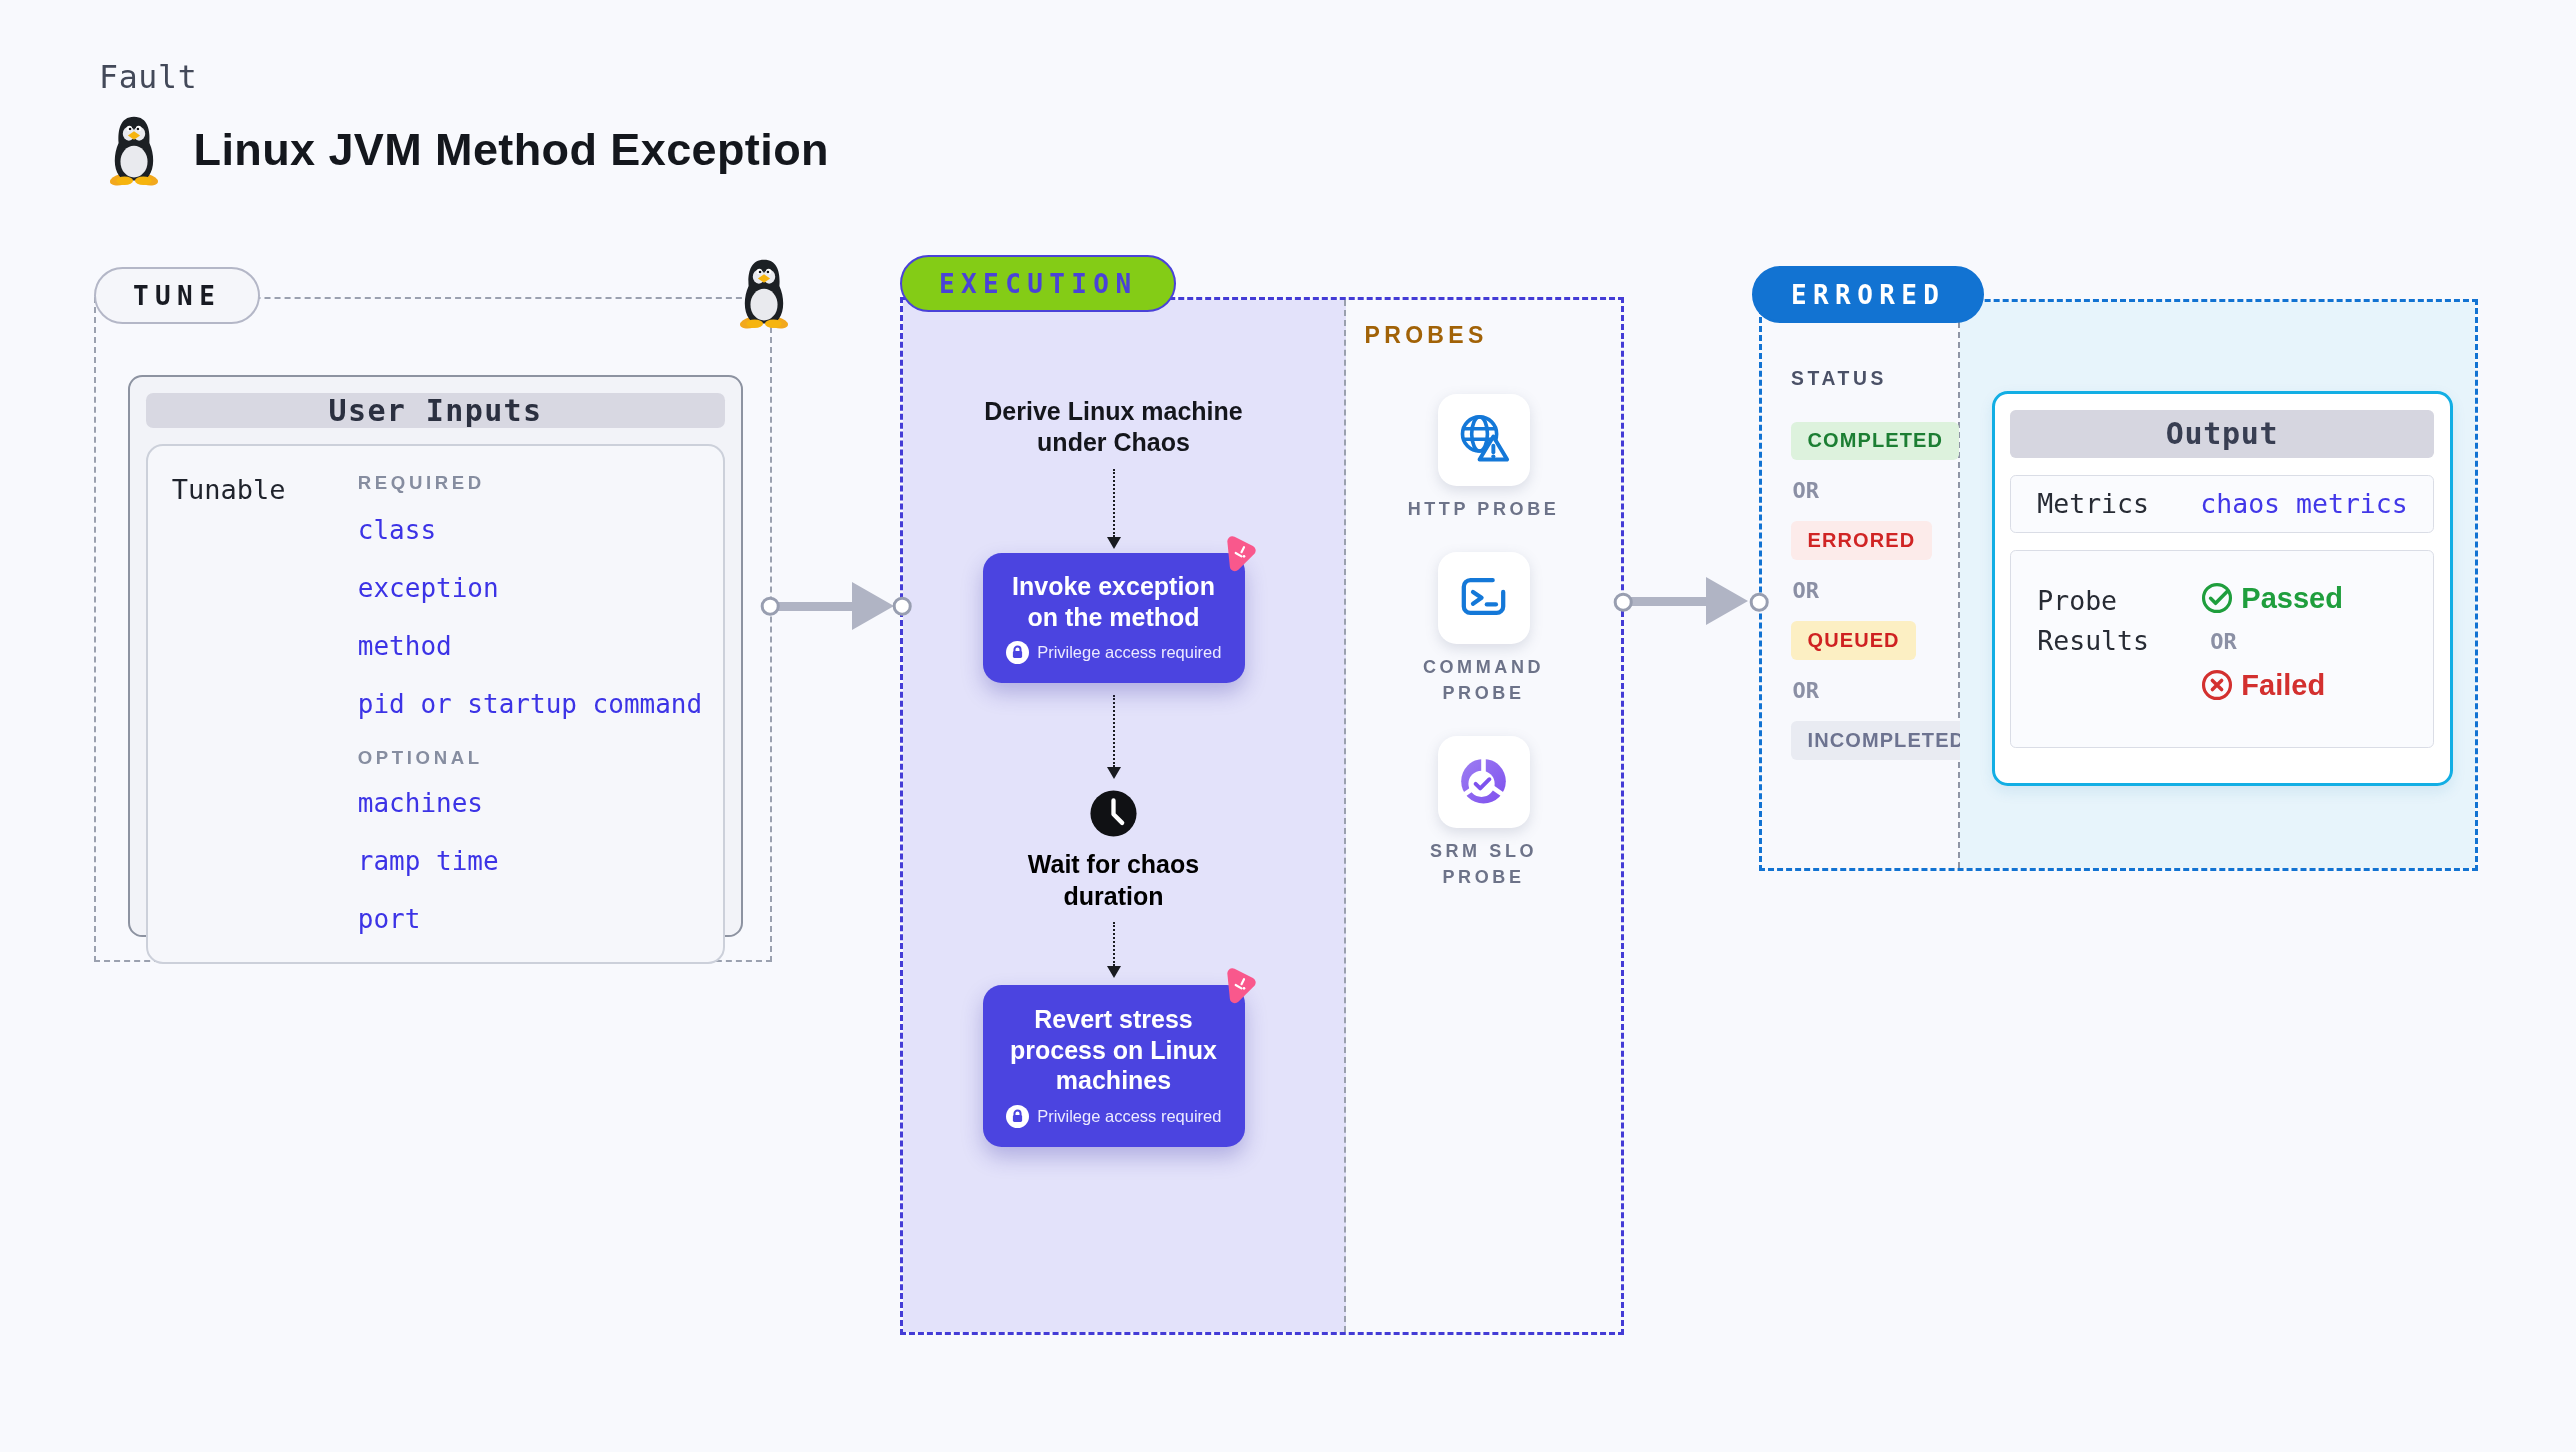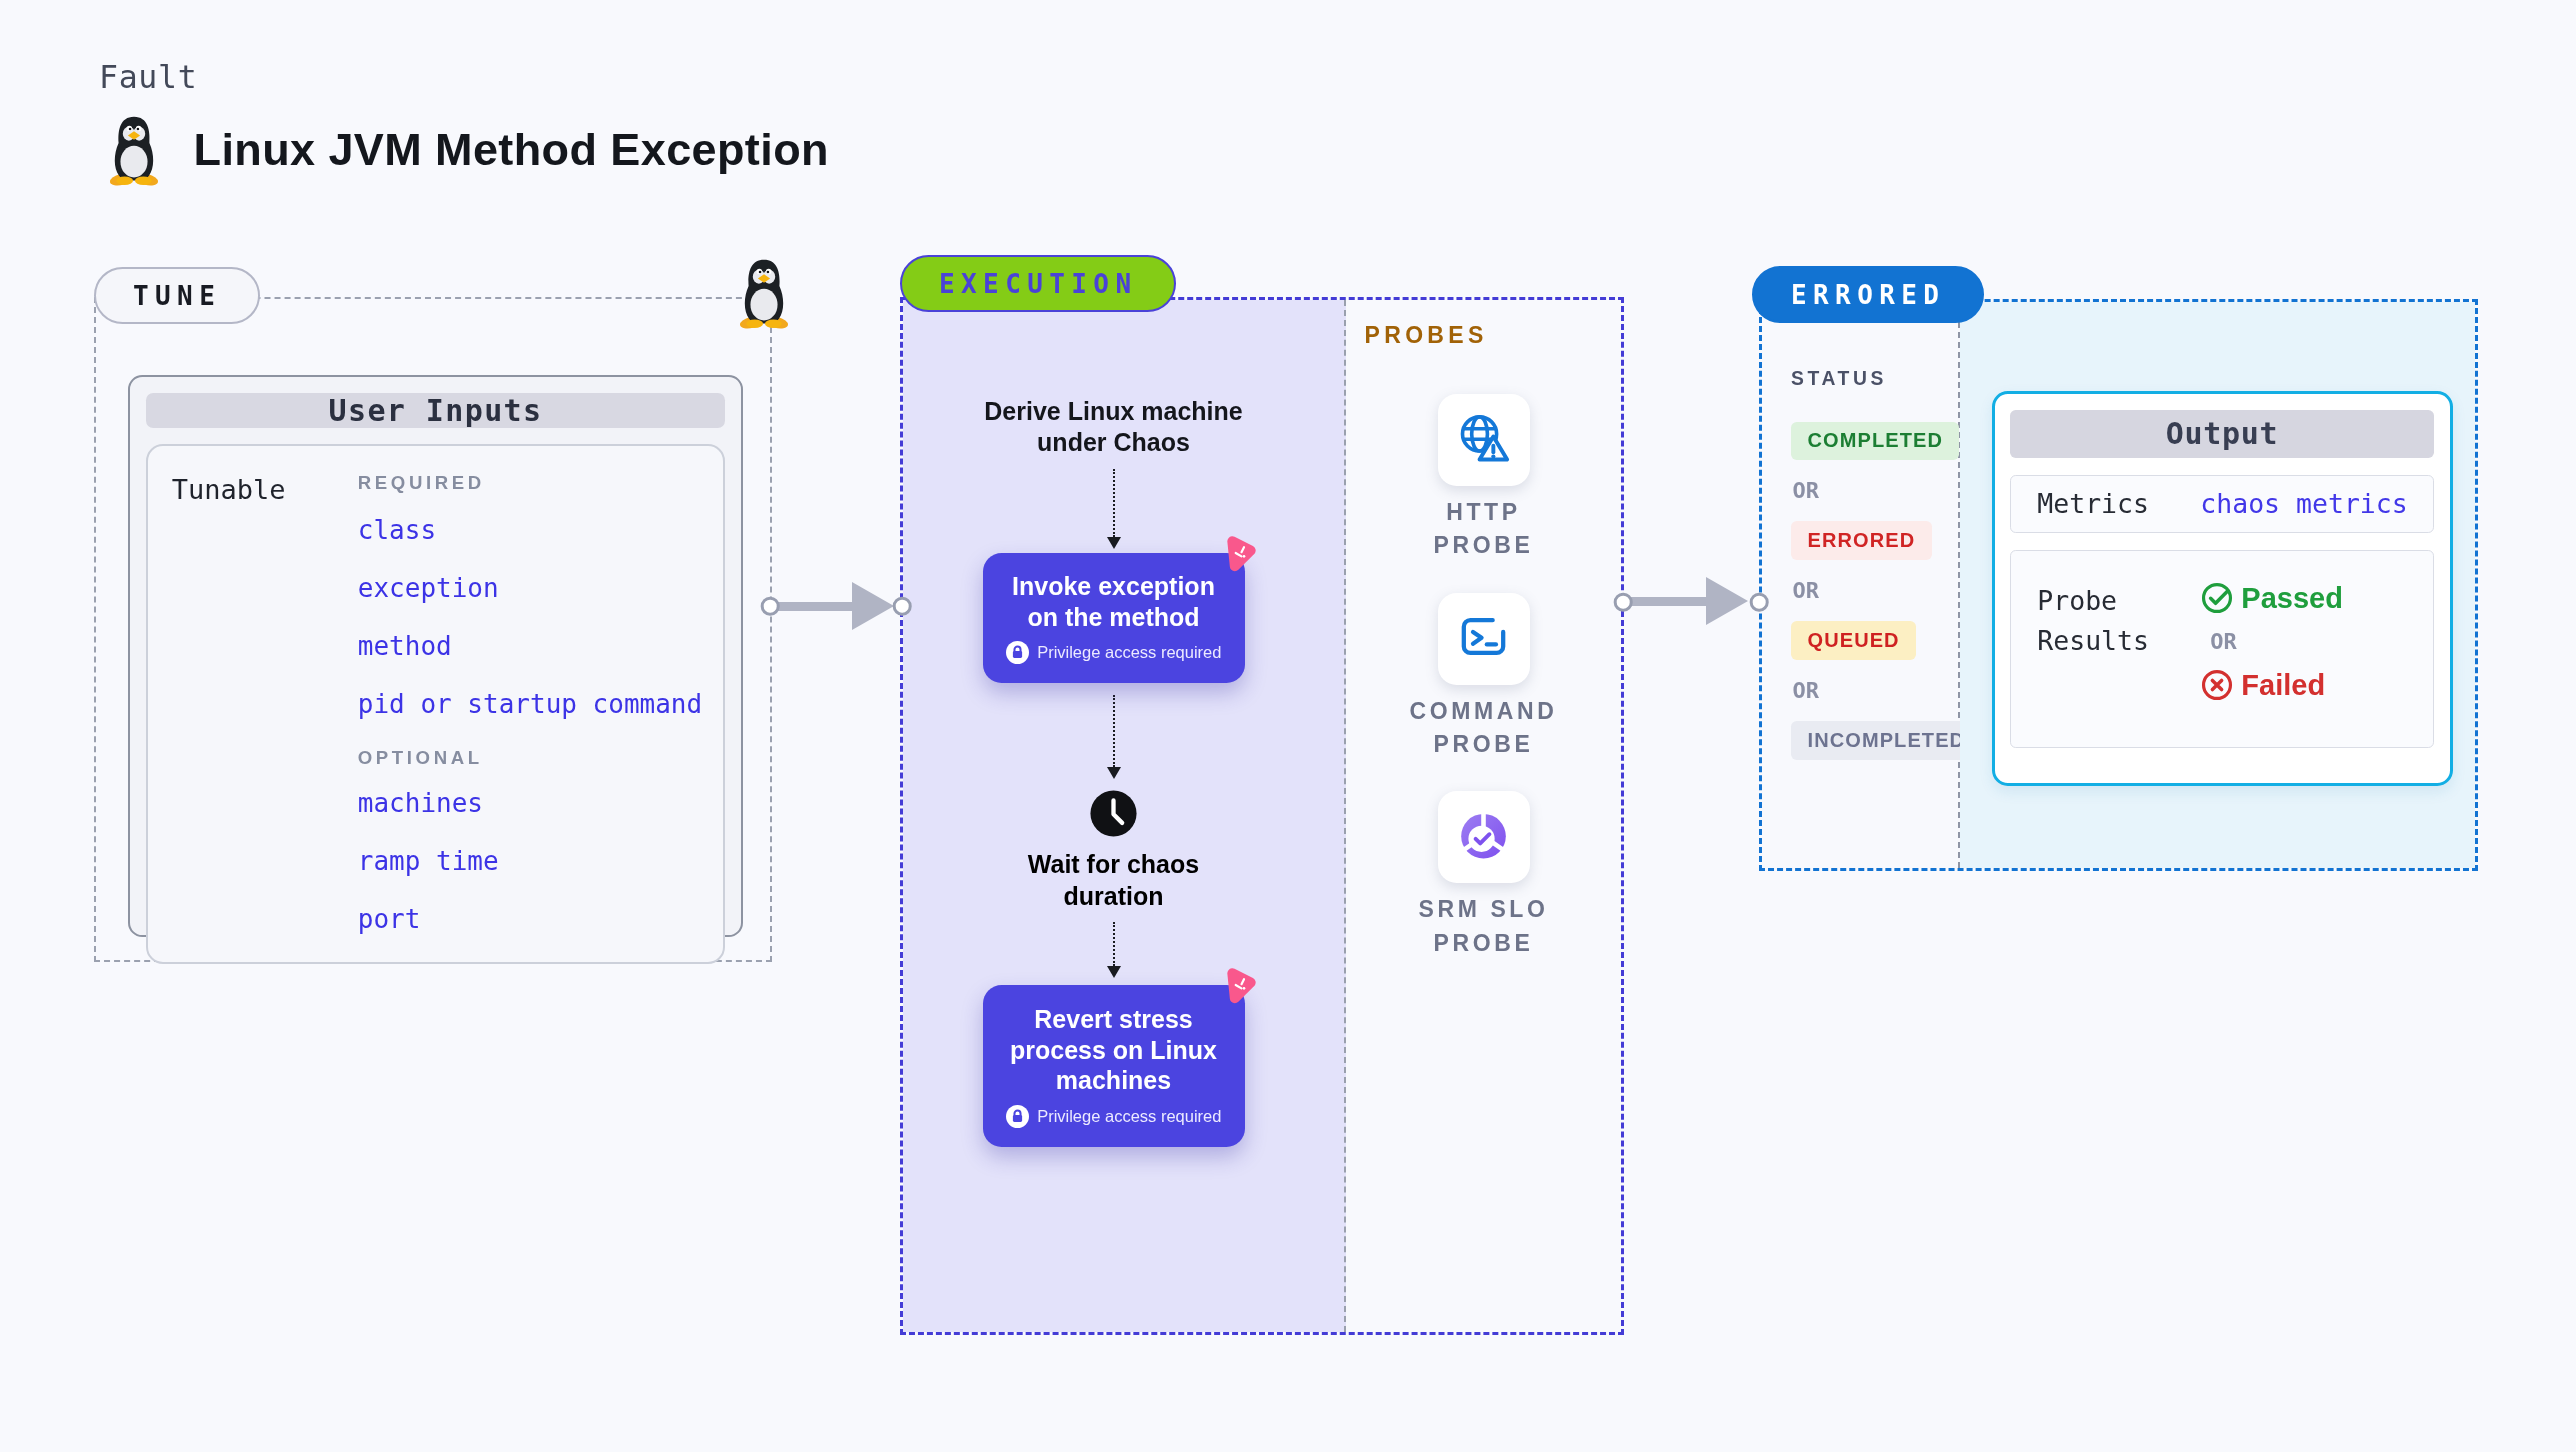--- a/index.html
+++ b/index.html
@@ -61,21 +61,21 @@
   .wait-text { font-weight:700; font-size:25px; line-height:1.25; width:222px; text-align:center; margin:11.5px 0 5.7px; }
 
   .probes-panel { flex:1; position:relative; }
   .probes-label { position:absolute; left:18.6px; top:21.5px; font-weight:700; font-size:23px;
                   letter-spacing:4.3px; color:#a16207; }
   .probe-stack { margin-top:94px; display:flex; flex-direction:column; align-items:center; gap:30px; }
   .probe-item { display:flex; flex-direction:column; align-items:center; }
   .probe-card { width:92px; height:92px; background:#fff; border-radius:18.6px;
                 box-shadow:0 4.3px 13px rgba(90,100,130,.18); display:flex; align-items:center; justify-content:center; }
   .probe-card svg { width:63px; height:63px; }
-  .probe-label { margin-top:10px; text-align:center; font-weight:700; font-size:23px; letter-spacing:3.6px;
+  .probe-label { margin-top:10px; text-align:center; font-weight:700; font-size:18px; letter-spacing:3.6px;
                  color:#6d7389; line-height:1.45; max-width:179px; }
 
   
   .result-box { position:absolute; left:1759px; top:299px; width:719px; height:572px;
                 border:3.6px dashed #1273d2; display:flex; }
   .status-col { width:198px; border-right:2.1px dashed #8f95a5; padding:66px 0 0 29px; }
   .status-label { font-weight:700; font-size:19.3px; letter-spacing:3.6px; color:#4b5167; margin-bottom:31.5px; }
   .badge { display:inline-block; padding:7.9px 16.5px; border-radius:5.7px; font-weight:700;
            font-size:20px; letter-spacing:1.1px; }
   .badge-completed   { color:#1c7e33; background:#ddf2dd; }

